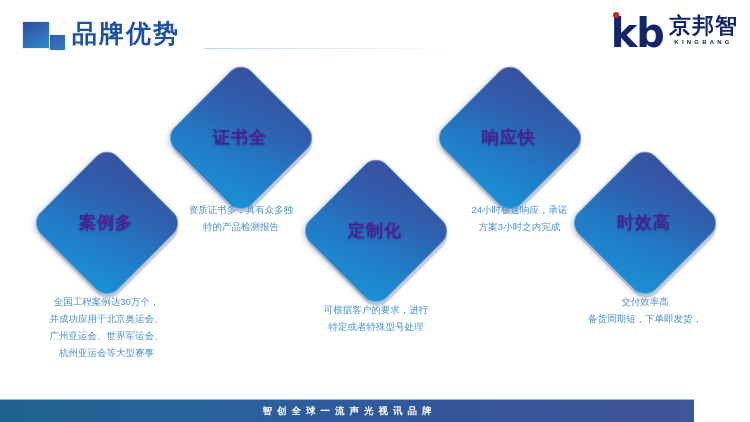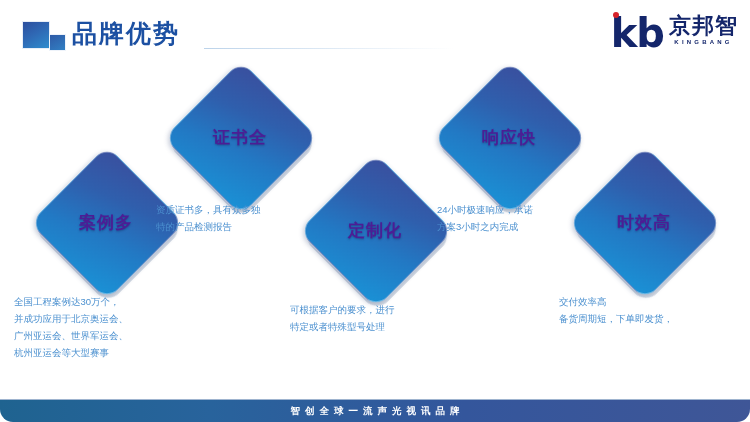--- a/index.html
+++ b/index.html
@@ -13,21 +13,20 @@
     font-family: "Liberation Sans", "DejaVu Sans", sans-serif;
     overflow: hidden;
     position: relative;
   }
   .slide {
     position: relative;
     width: 750px;
     height: 422px;
     background: #ffffff;
     overflow: hidden;
-    border-radius: 13px;
   }
 
   
   .header {
     position: absolute;
     left: 0; top: 0;
     width: 750px;
     height: 62px;
   }
   .hdr-square-big {
@@ -148,29 +147,30 @@
     text-shadow: 0 1px 2px rgba(20,40,90,0.45);
     white-space: nowrap;
   }
 
   
   .caption {
     position: absolute;
     color: #4b90cf;
     font-size: 9.5px;
     line-height: 17px;
+    text-align: center;
     white-space: nowrap;
   }
   .caption .line { display: block; }
 
   
   .footer {
     position: absolute;
     left: 0; bottom: 0;
-    width: 750px;
+    width: 694px;
     height: 22px;
     background: linear-gradient(90deg, #1f6390 0%, #28639c 28%, #34569c 62%, #3f5697 100%);
     display: flex;
     align-items: center;
     justify-content: center;
     border-top: 1px solid #9fb4cf;
   }
   .footer-text {
     color: #ffffff;
     font-size: 9.5px;

